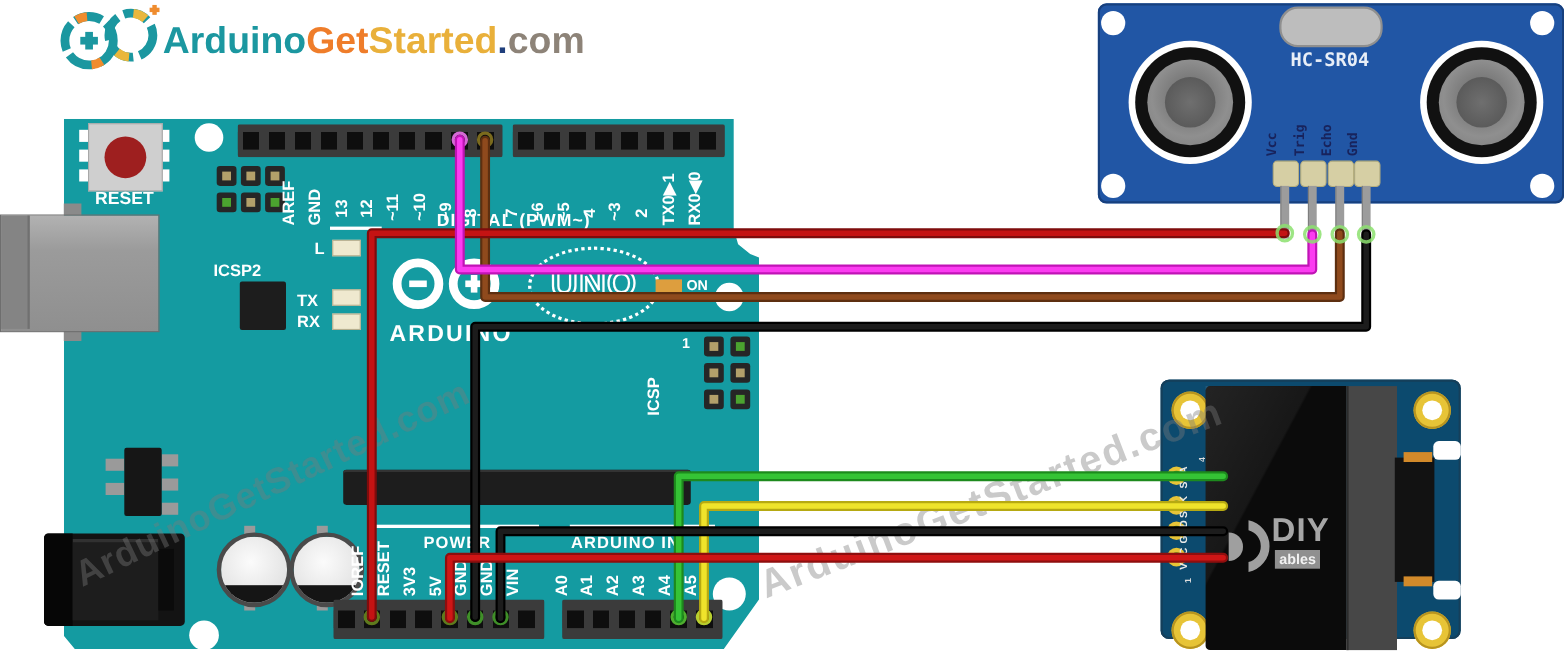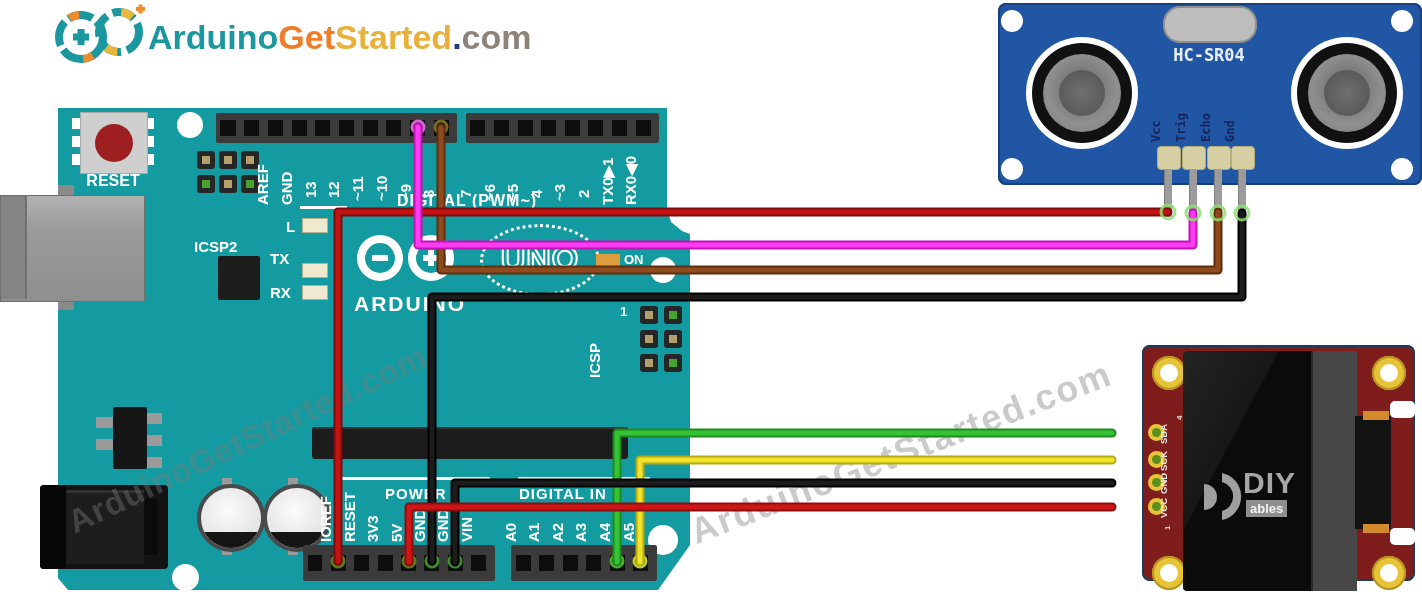--- a/index.html
+++ b/index.html
@@ -26,21 +26,21 @@
   .captext{position:absolute;font:bold 16px "Liberation Sans",sans-serif;color:#fff;letter-spacing:1px;}
   
   #sensor{left:998px;top:3px;width:424px;height:182px;background:#2156a5;border-radius:8px;
           box-shadow:inset 0 0 0 2px #17407e;}
   .pad{position:absolute;width:22px;height:22px;background:#d6cfa4;border:1px solid #b5ae7e;
        border-radius:4px;top:143px;}
   .leg{position:absolute;width:7px;height:48px;background:#9c9c9c;border-left:1px solid #7e7e7e;top:166px;}
   .slabel{position:absolute;transform:rotate(-90deg);transform-origin:0 100%;white-space:nowrap;
           height:13px;line-height:13px;font:bold 12px "DejaVu Sans Mono",monospace;color:#18235c;top:126px;}
   
-  #oled{left:1142px;top:345px;width:273px;height:236px;background:#7f1d1d;border-radius:8px;
+  #oled{left:1055px;top:345px;width:273px;height:236px;background:#0c4a6e;border-radius:8px;
         box-shadow:inset 0 0 0 2px #153f5a;}
   .goldring{position:absolute;width:34px;height:34px;border-radius:50%;background:#e7c437;
             box-shadow:inset 0 0 0 2px #b8941f;}
   .goldring i{position:absolute;left:8px;top:8px;width:18px;height:18px;border-radius:50%;background:#fff;}
   #oledscreen{position:absolute;left:41px;top:6px;width:128px;height:240px;background:#0b0b0b;
               border-radius:4px 0 0 4px;}
   #oledscreen::after{content:"";position:absolute;inset:0;
      background:linear-gradient(118deg,rgba(255,255,255,.10) 0%,rgba(255,255,255,.05) 37%,transparent 38%);}
   .olabel{position:absolute;transform:rotate(-90deg);transform-origin:0 100%;white-space:nowrap;
           height:10px;line-height:10px;font:bold 9.5px "Liberation Sans",sans-serif;color:#e8e8e8;left:26px;}
@@ -144,21 +144,21 @@
     <div class="vlabel" style="left:507px;top:79px">~3</div>
     <div class="vlabel" style="left:531px;top:76px">2</div>
     <div class="vlabel" style="left:555px;top:83px">TX0▶1</div>
     <div class="vlabel" style="left:578px;top:83px">RX0◀0</div>
 
     <div class="captext" style="left:339px;top:84px;">DIGITAL (PWM~)</div>
     <div class="silk" style="left:242px;top:98px;width:47px;"></div>
 
     <div class="ledlbl" style="left:228px;top:110px">L</div>
     <div class="led" style="left:244px;top:110px"></div>
-    <div class="ledlbl" style="left:212px;top:142px">TX</div>
+    <div class="ledlbl" style="left:212px;top:157px">TX</div>
     <div class="led" style="left:244px;top:155px"></div>
     <div class="ledlbl" style="left:212px;top:176px">RX</div>
     <div class="led" style="left:244px;top:177px"></div>
 
     <div class="abs" style="left:160px;top:148px;width:42px;height:44px;background:#1d1d1d;border-radius:2px;"></div>
 
     <svg class="abs" style="left:298px;top:126px" width="160" height="52" viewBox="0 0 160 52">
       <circle cx="24" cy="24" r="19" fill="none" stroke="#fff" stroke-width="8"></circle>
       <circle cx="75" cy="24" r="19" fill="none" stroke="#fff" stroke-width="8"></circle>
       <rect x="16" y="21" width="16" height="6" fill="#fff"></rect>
@@ -211,21 +211,21 @@
     <div class="cap" style="left:139px;top:376px">
         <i></i>
       </div>
     <div class="cap" style="left:205px;top:376px">
         <i></i>
       </div>
 
     <div class="silk" style="left:282px;top:369px;width:150px;"></div>
     <div class="silk" style="left:460px;top:369px;width:132px;"></div>
     <div class="captext" style="left:327px;top:377px;font-size:15px;">POWER</div>
-    <div class="captext" style="left:461px;top:377px;font-size:15px;">DIGITAL IN</div>
+    <div class="captext" style="left:461px;top:377px;font-size:15px;">ARDUINO IN</div>
 
     <div class="vlabel" style="left:273px;top:420px">IOREF</div>
     <div class="vlabel" style="left:297px;top:420px">RESET</div>
     <div class="vlabel" style="left:320px;top:420px">3V3</div>
     <div class="vlabel" style="left:344px;top:420px">5V</div>
     <div class="vlabel" style="left:367px;top:420px">GND</div>
     <div class="vlabel" style="left:390px;top:420px">GND</div>
     <div class="vlabel" style="left:414px;top:420px">VIN</div>
 
     <div class="vlabel" style="left:458px;top:420px">A0</div>

